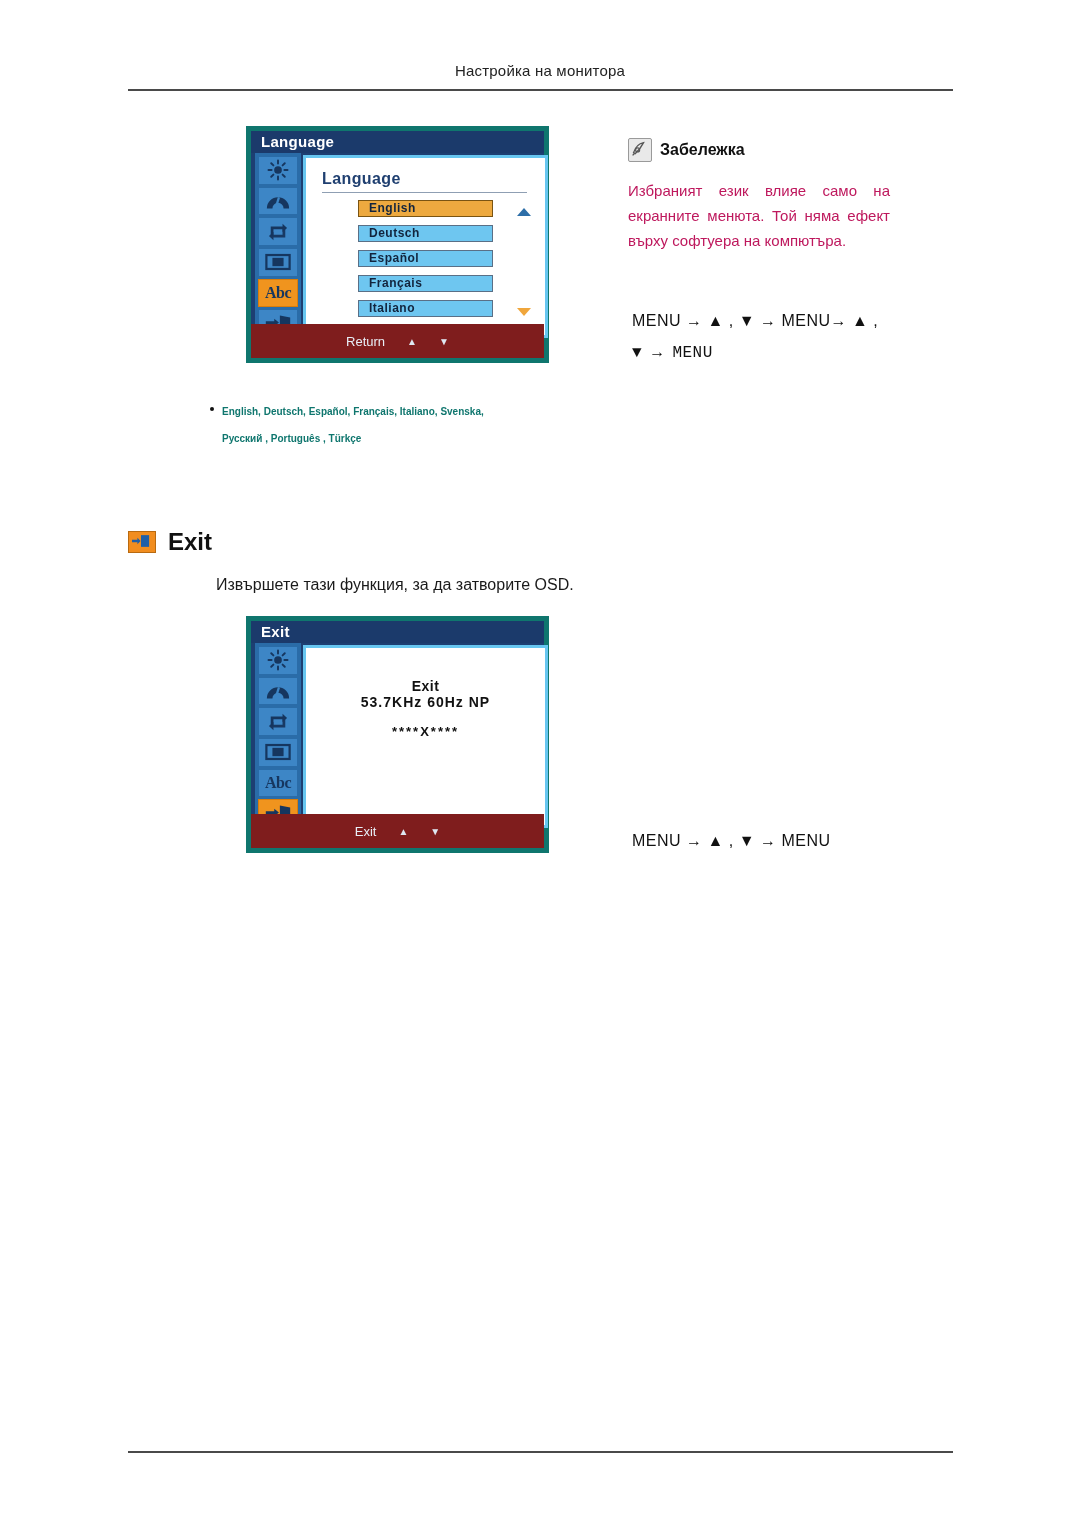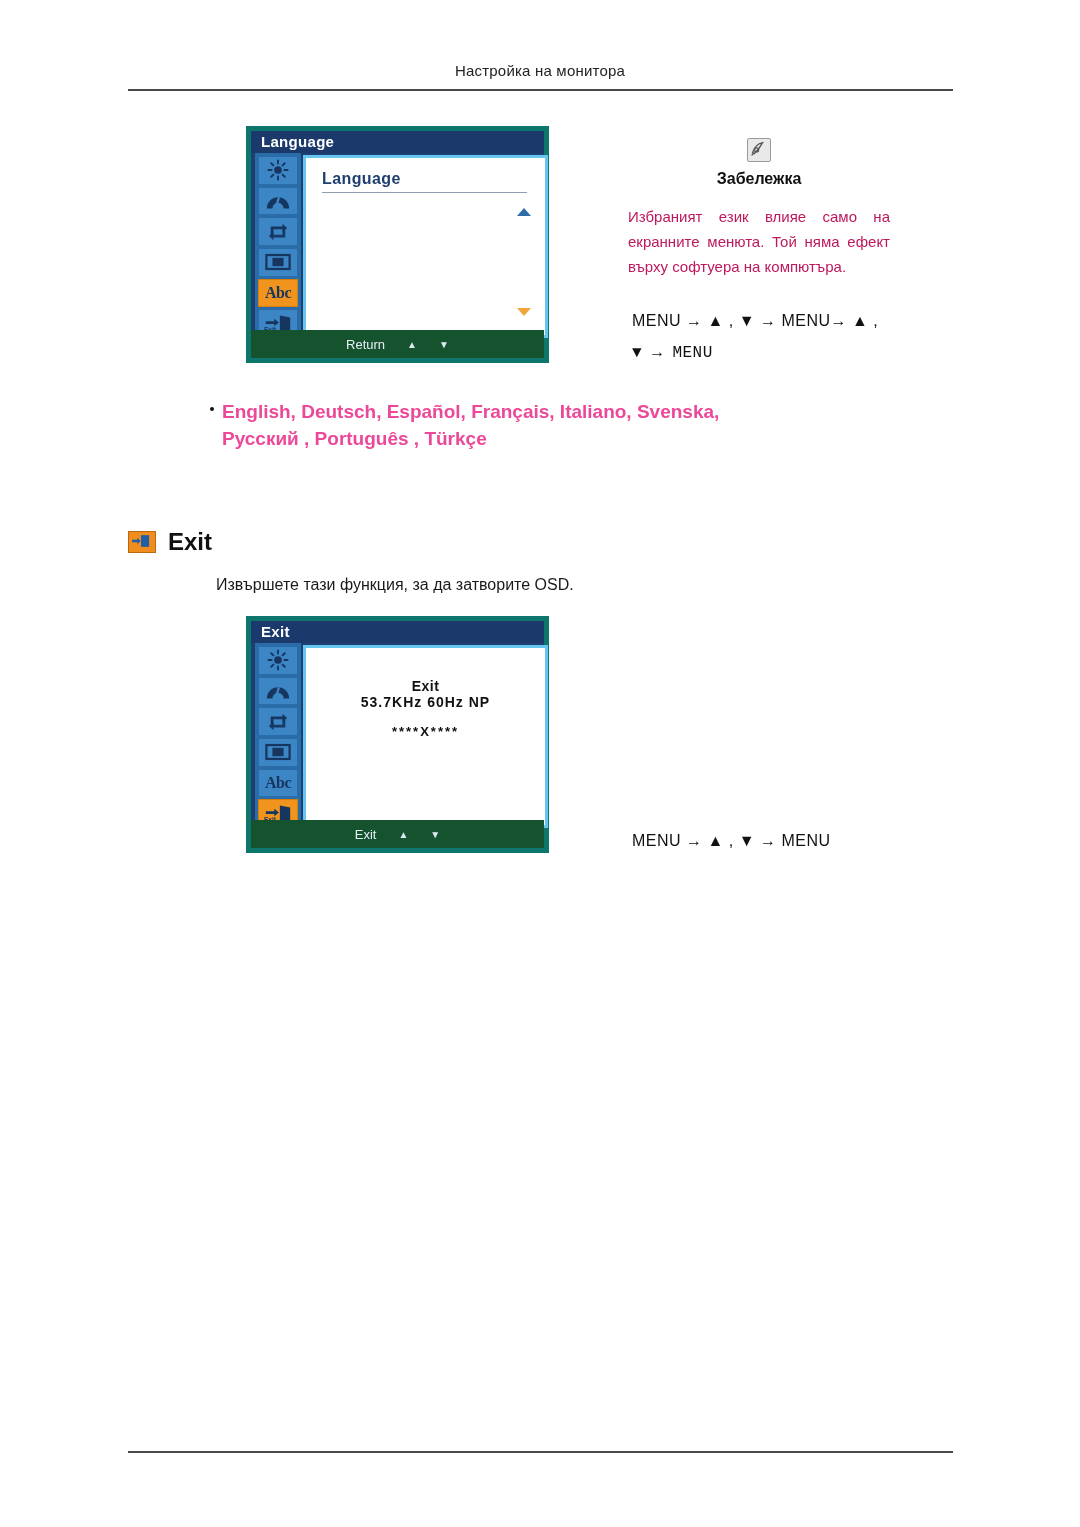--- a/index.html
+++ b/index.html
@@ -98,22 +98,22 @@
     width: 245px;
     height: 183px;
     background: #ffffff;
     border: 3px solid #67c6f0;
     box-sizing: border-box;
   }
   .osd-footer {
     position: absolute;
     left: 0; bottom: 0;
     width: 100%;
-    height: 28px;
-    background: #14532d;
+    height: 34px;
+    background: #7f1d1d;
     color: #e8eef6;
     font-size: 13px;
     display: flex;
     align-items: center;
     justify-content: center;
     gap: 22px;
   }
   .osd-footer .tri { font-size: 10px; color: #dfe8f2; }
 
   
@@ -174,21 +174,20 @@
 
   
   .note-block { position: absolute; left: 628px; top: 138px; width: 262px; }
   .note-head {
     display: flex;
     align-items: center;
     gap: 8px;
     font-size: 16px;
     font-weight: bold;
     color: #111;
-    flex-direction: column;
   }
   .note-icon {
     width: 22px; height: 22px;
     background: #e9e9e9;
     border: 1px solid #9a9a9a;
     border-radius: 2px;
     position: relative;
     flex: none;
   }
   .note-body {
@@ -207,24 +206,24 @@
     color: #111;
     letter-spacing: 0.5px;
     white-space: nowrap;
   }
 
   
   .lang-bullet {
     position: absolute;
     left: 222px; top: 398px;
     width: 700px;
-    font-size: 19px;
+    font-size: 10px;
     font-weight: bold;
     line-height: 27px;
-    color: #ec4899;
+    color: #0f766e;
   }
   .lang-bullet .dot {
     position: absolute;
     left: -12px; top: 9px;
     width: 4px; height: 4px;
     background: #111;
     border-radius: 50%;
   }
 
   
@@ -311,20 +310,27 @@
           <path d="M3 8 H12 V5.5 L17 9.5 L12 13.5 V11 H3 Z" fill="#16365f"></path>
           <text x="1" y="20" font-size="7" font-family="Liberation Sans, sans-serif" font-weight="bold" fill="#16365f">Exit</text>
         </svg>
       </div>
     </div>
 
     <div class="osd-screen">
       <div class="lang-heading">Language</div>
       <div class="lang-heading-rule"></div>
 
+      <div class="lang-list">
+        <div class="lang-item selected">English</div>
+        <div class="lang-item">Deutsch</div>
+        <div class="lang-item">Español</div>
+        <div class="lang-item">Français</div>
+        <div class="lang-item">Italiano</div>
+      </div>
 
       <div class="arrow-up"></div>
       <div class="arrow-down"></div>
     </div>
   </div>
 
   <div class="osd-footer">
     <span>Return</span>
     <span class="tri">▲</span>
     <span class="tri">▼</span>

